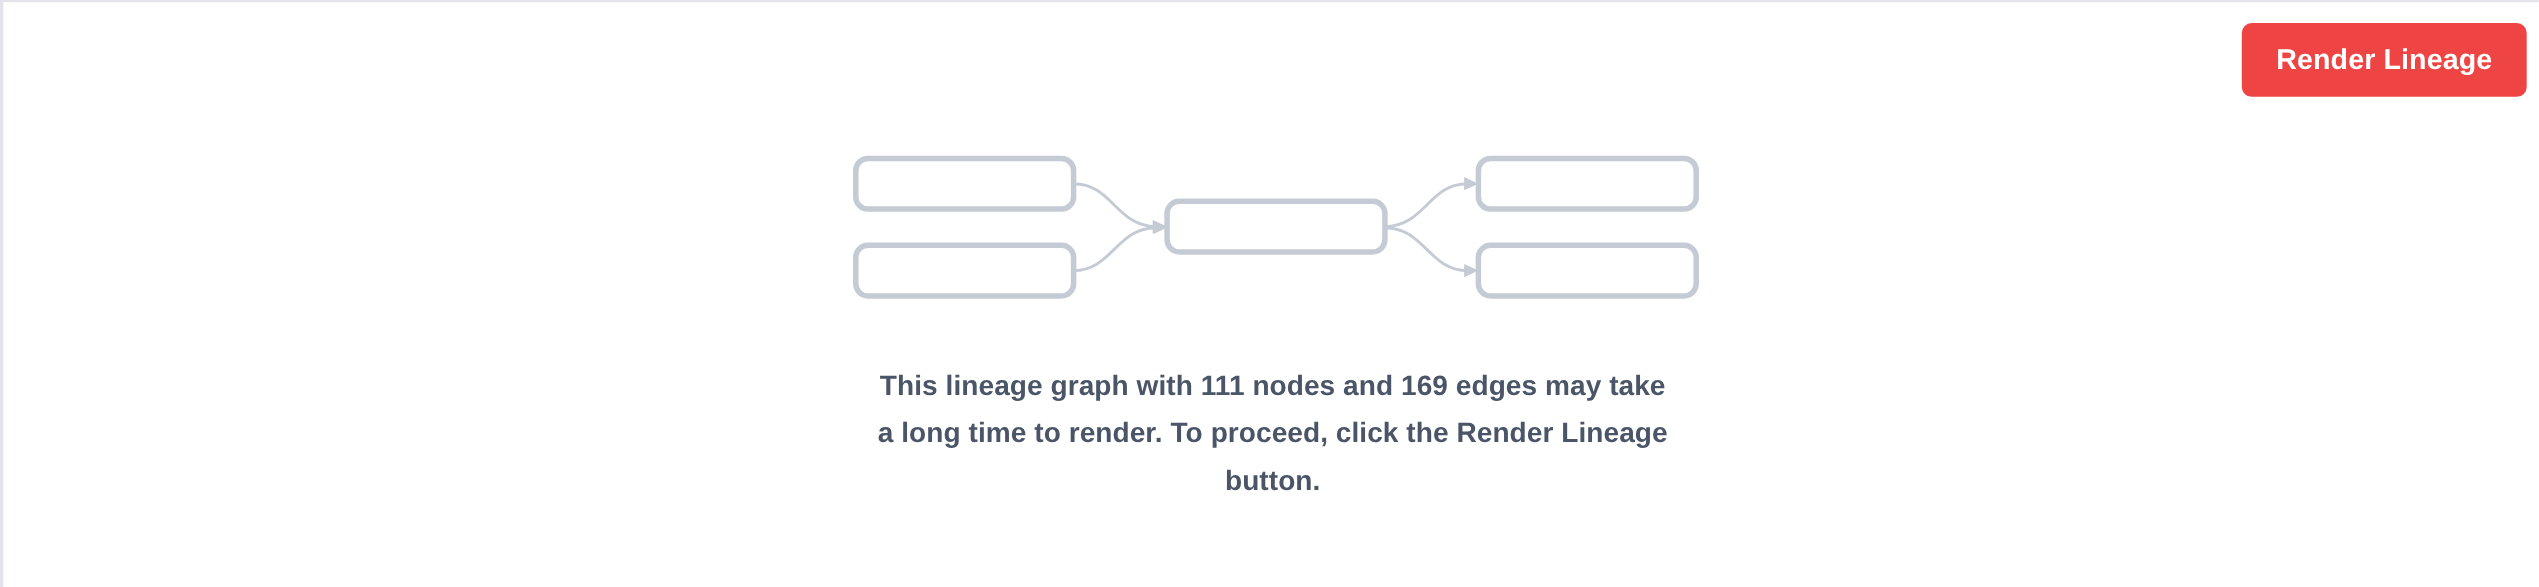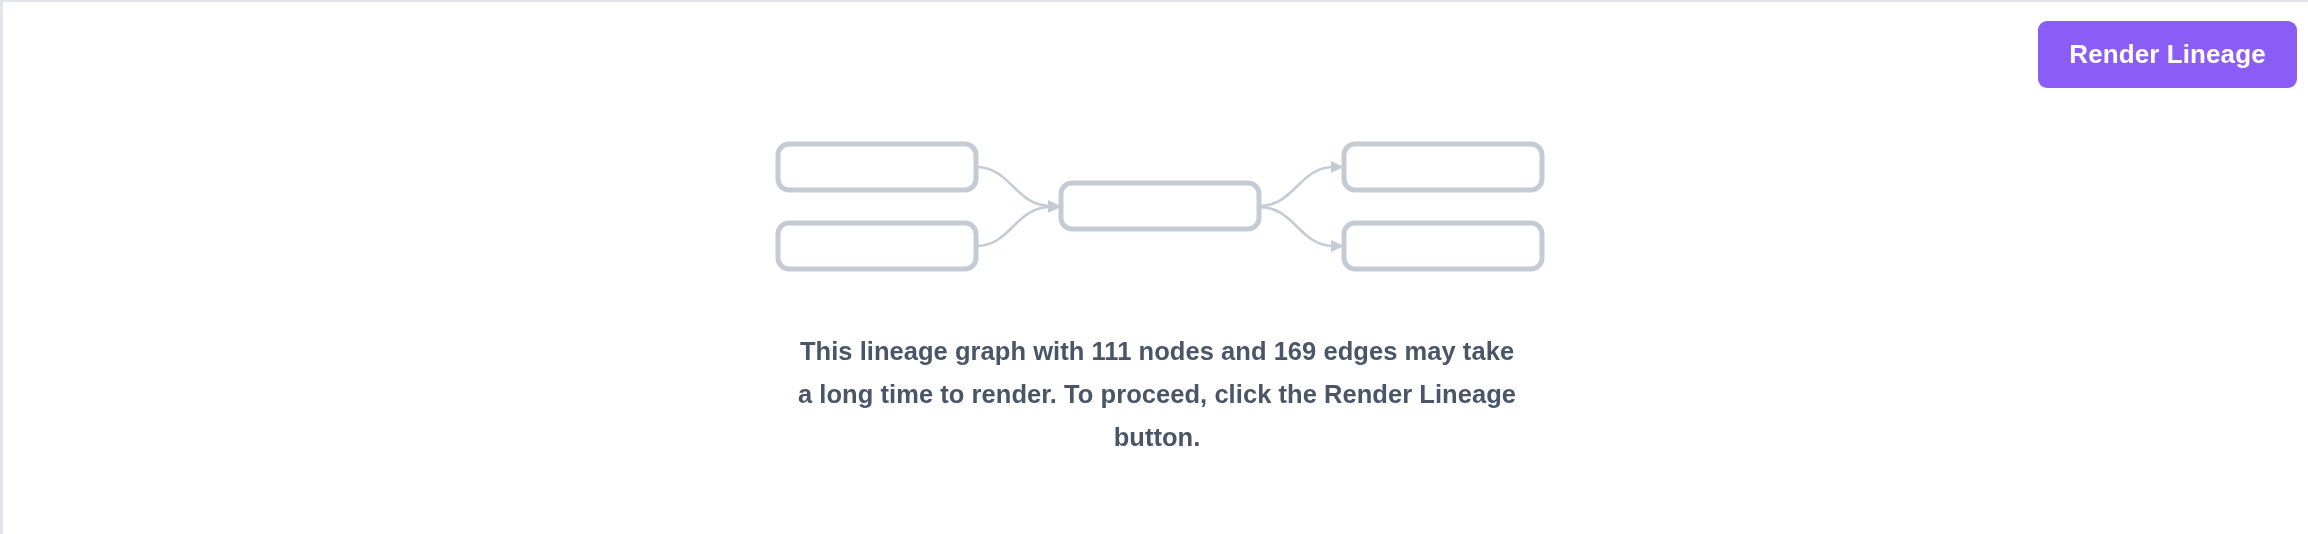--- a/index.html
+++ b/index.html
@@ -26,21 +26,21 @@
     left: 0;
     right: 0;
     height: 104px;
   }
   .render-button {
     position: absolute;
     left: 2035px;
     top: 19px;
     width: 259px;
     height: 67px;
-    background: #8b5cf6;
+    background: #ef4444;
     color: #ffffff;
     border: none;
     border-radius: 9px;
     font-family: "Liberation Sans", sans-serif;
     font-size: 26px;
     font-weight: bold;
     letter-spacing: 0.1px;
     cursor: pointer;
     display: flex;
     align-items: center;

